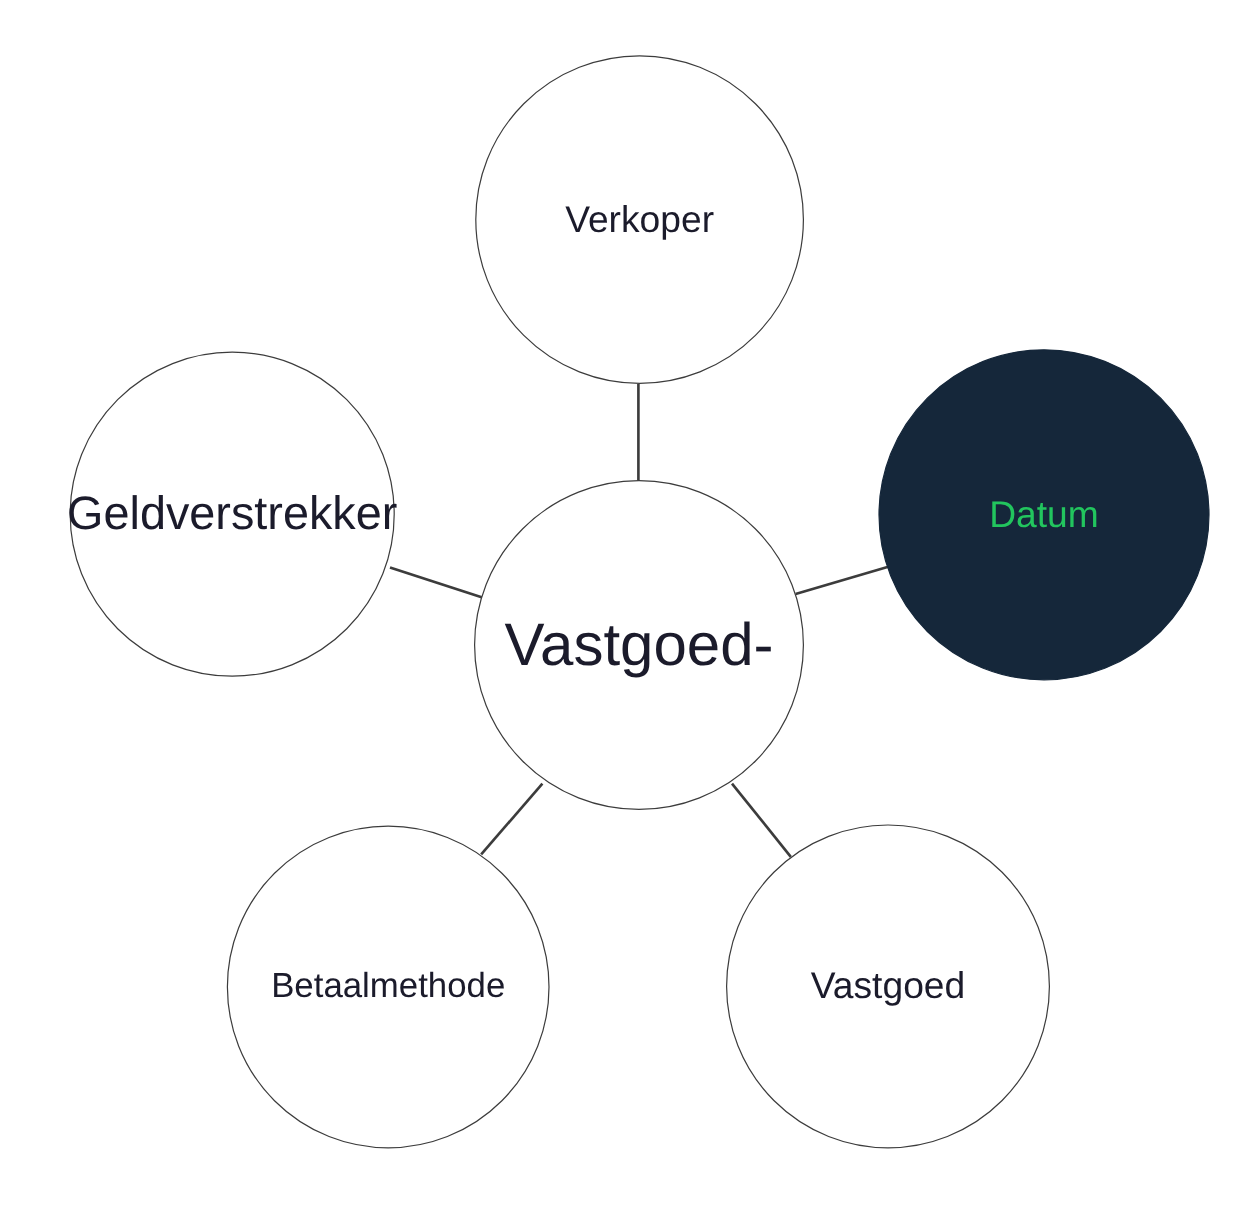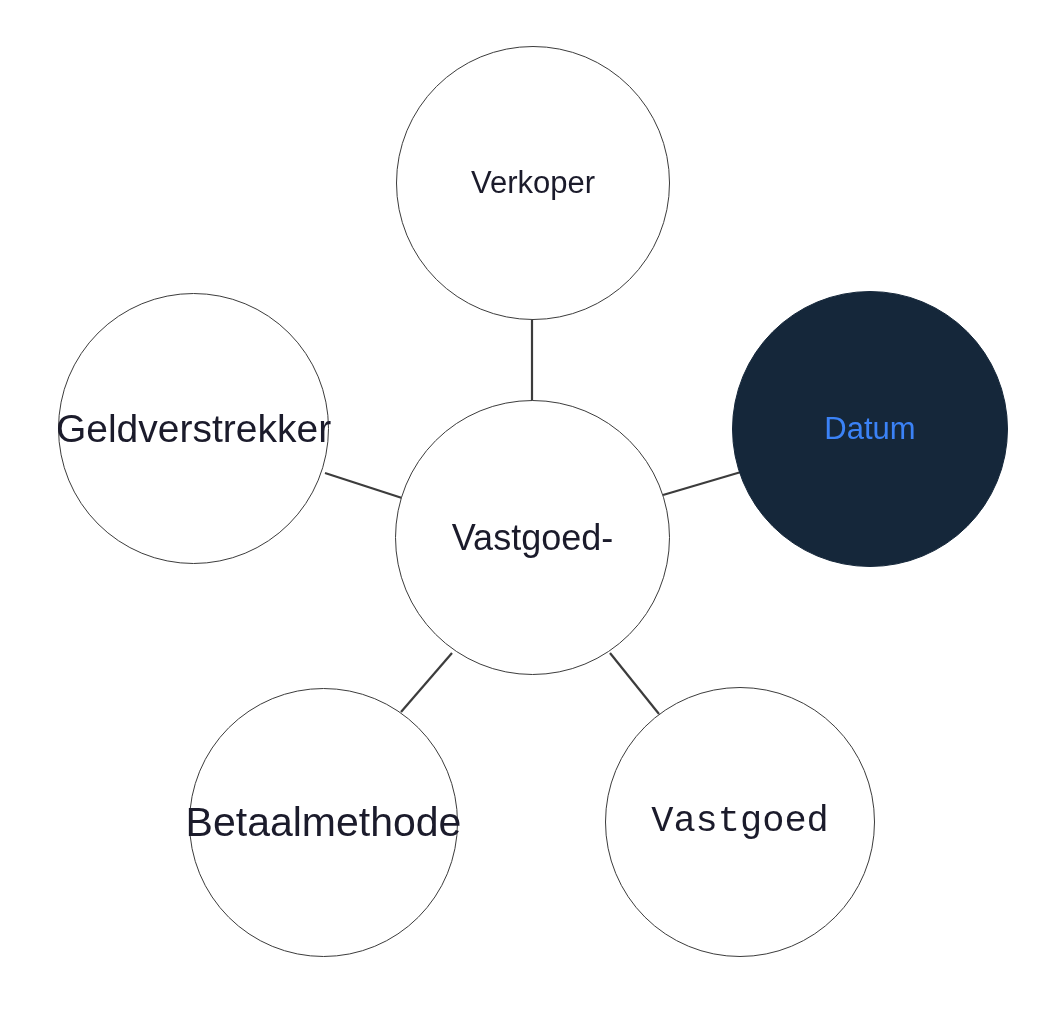--- a/index.html
+++ b/index.html
@@ -44,56 +44,56 @@
     background: #15273a;
     border: 1.6px solid #15273a;
   }
   .node-label {
     color: #1b1b2b;
     line-height: 1.38;
     white-space: nowrap;
     pointer-events: none;
   }
   .node-label-light {
-    color: #3b82f6;
+    color: #22c55e;
   }
   .node-label-wrap {
     white-space: normal;
   }
 
   
   #node-center {
     left: 395px;  top: 400px;  width: 275px; height: 275px;
   }
-  #node-center .node-label { font-size: 36px; }
+  #node-center .node-label { font-size: 50px; }
 
   #node-verkoper {
     left: 396px;  top: 46px;   width: 274px; height: 274px;
   }
   #node-verkoper .node-label { font-size: 31px; }
 
   #node-geldverstrekker {
     left: 58px;   top: 293px;  width: 271px; height: 271px;
   }
   #node-geldverstrekker .node-label { font-size: 39px; }
 
   #node-datum {
     left: 732px;  top: 291px;  width: 276px; height: 276px;
   }
   #node-datum .node-label { font-size: 31px; }
 
   #node-betaalmethode {
     left: 189px;  top: 688px;  width: 269px; height: 269px;
   }
-  #node-betaalmethode .node-label { font-size: 41px; }
+  #node-betaalmethode .node-label { font-size: 29px; }
 
   #node-vastgoed {
     left: 605px;  top: 687px;  width: 270px; height: 270px;
   }
-  #node-vastgoed .node-label { font-size: 37px; font-family: Liberation Mono, monospace; }
+  #node-vastgoed .node-label { font-size: 31px; }
 </style>
 </head>
 <body>
 
 <div id="diagram-canvas">
 
   <svg id="connector-layer" viewBox="0 0 1040 1024">
     <line x1="532" y1="402" x2="532" y2="320" stroke="#3c3c3c" stroke-width="2.2"></line>
     <line x1="402" y1="498" x2="325" y2="473" stroke="#3c3c3c" stroke-width="2.2"></line>
     <line x1="663" y1="495" x2="741" y2="472" stroke="#3c3c3c" stroke-width="2.2"></line>

